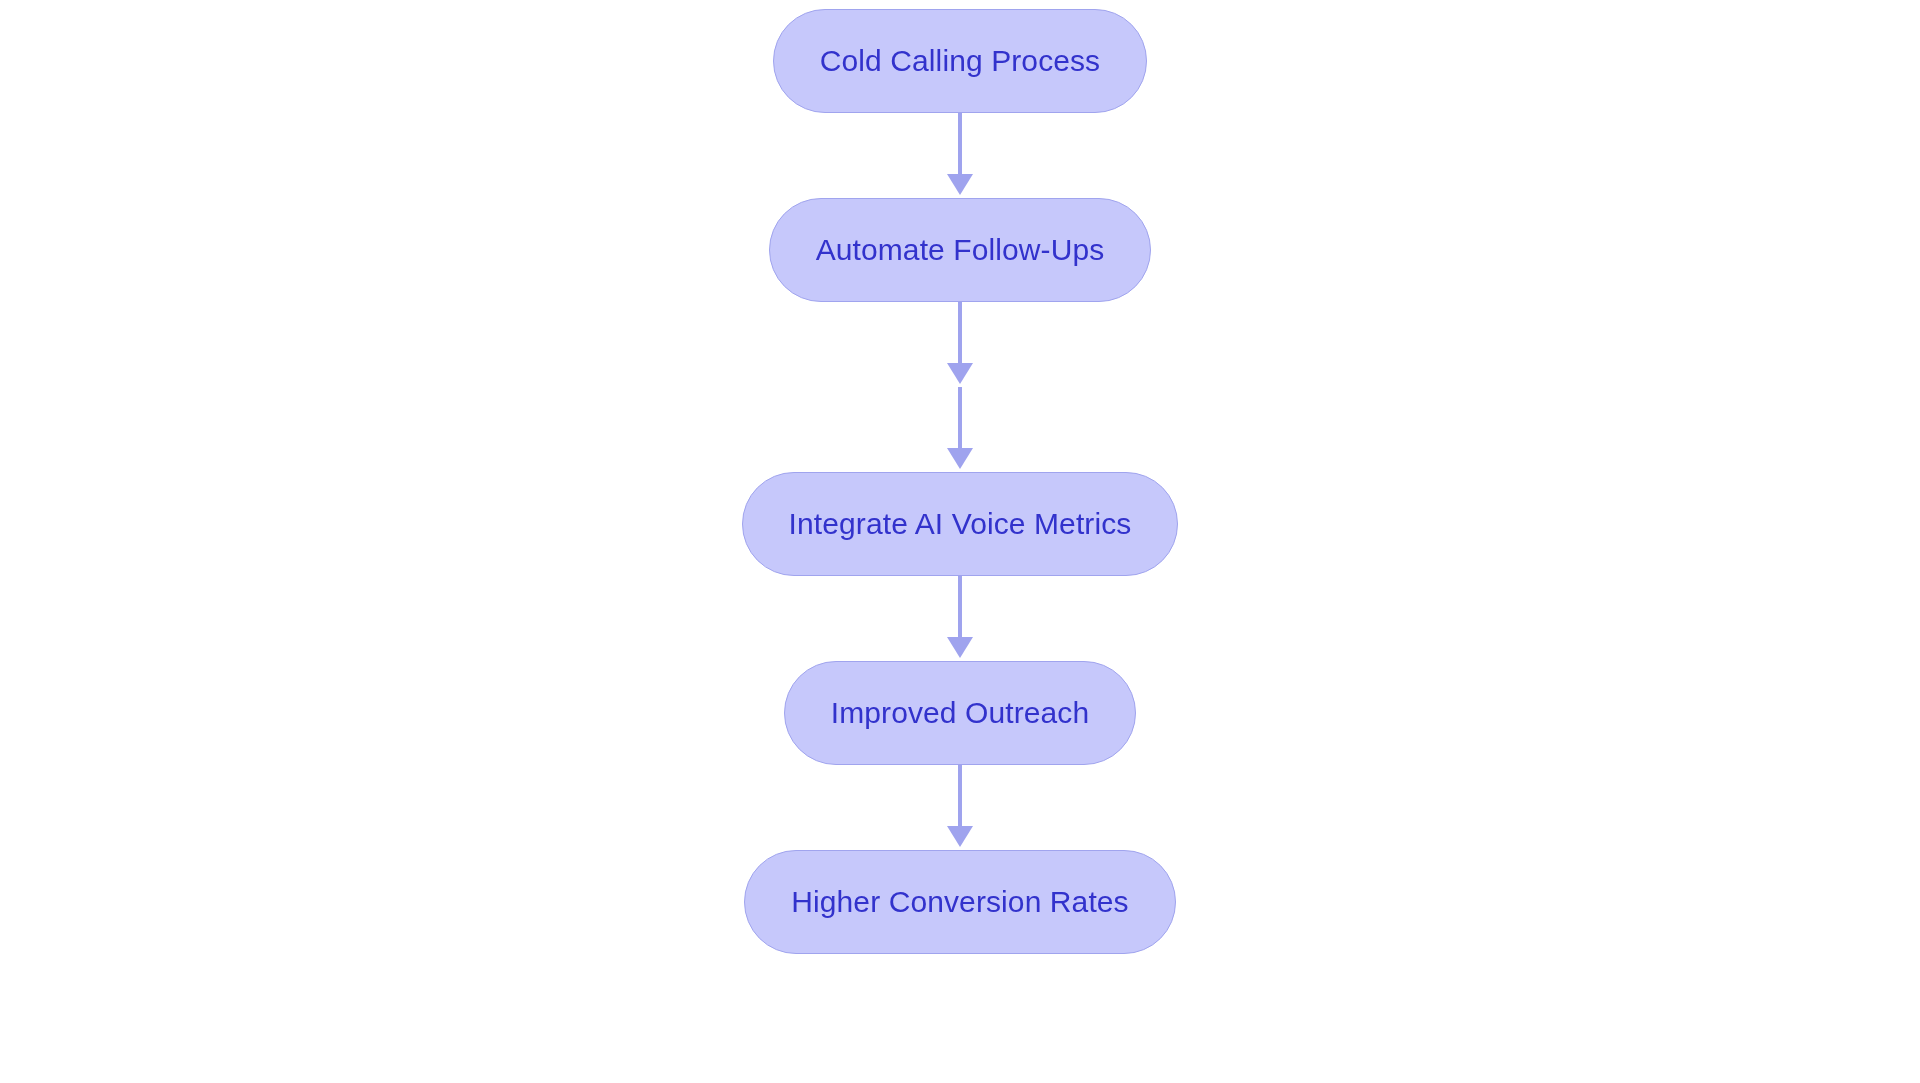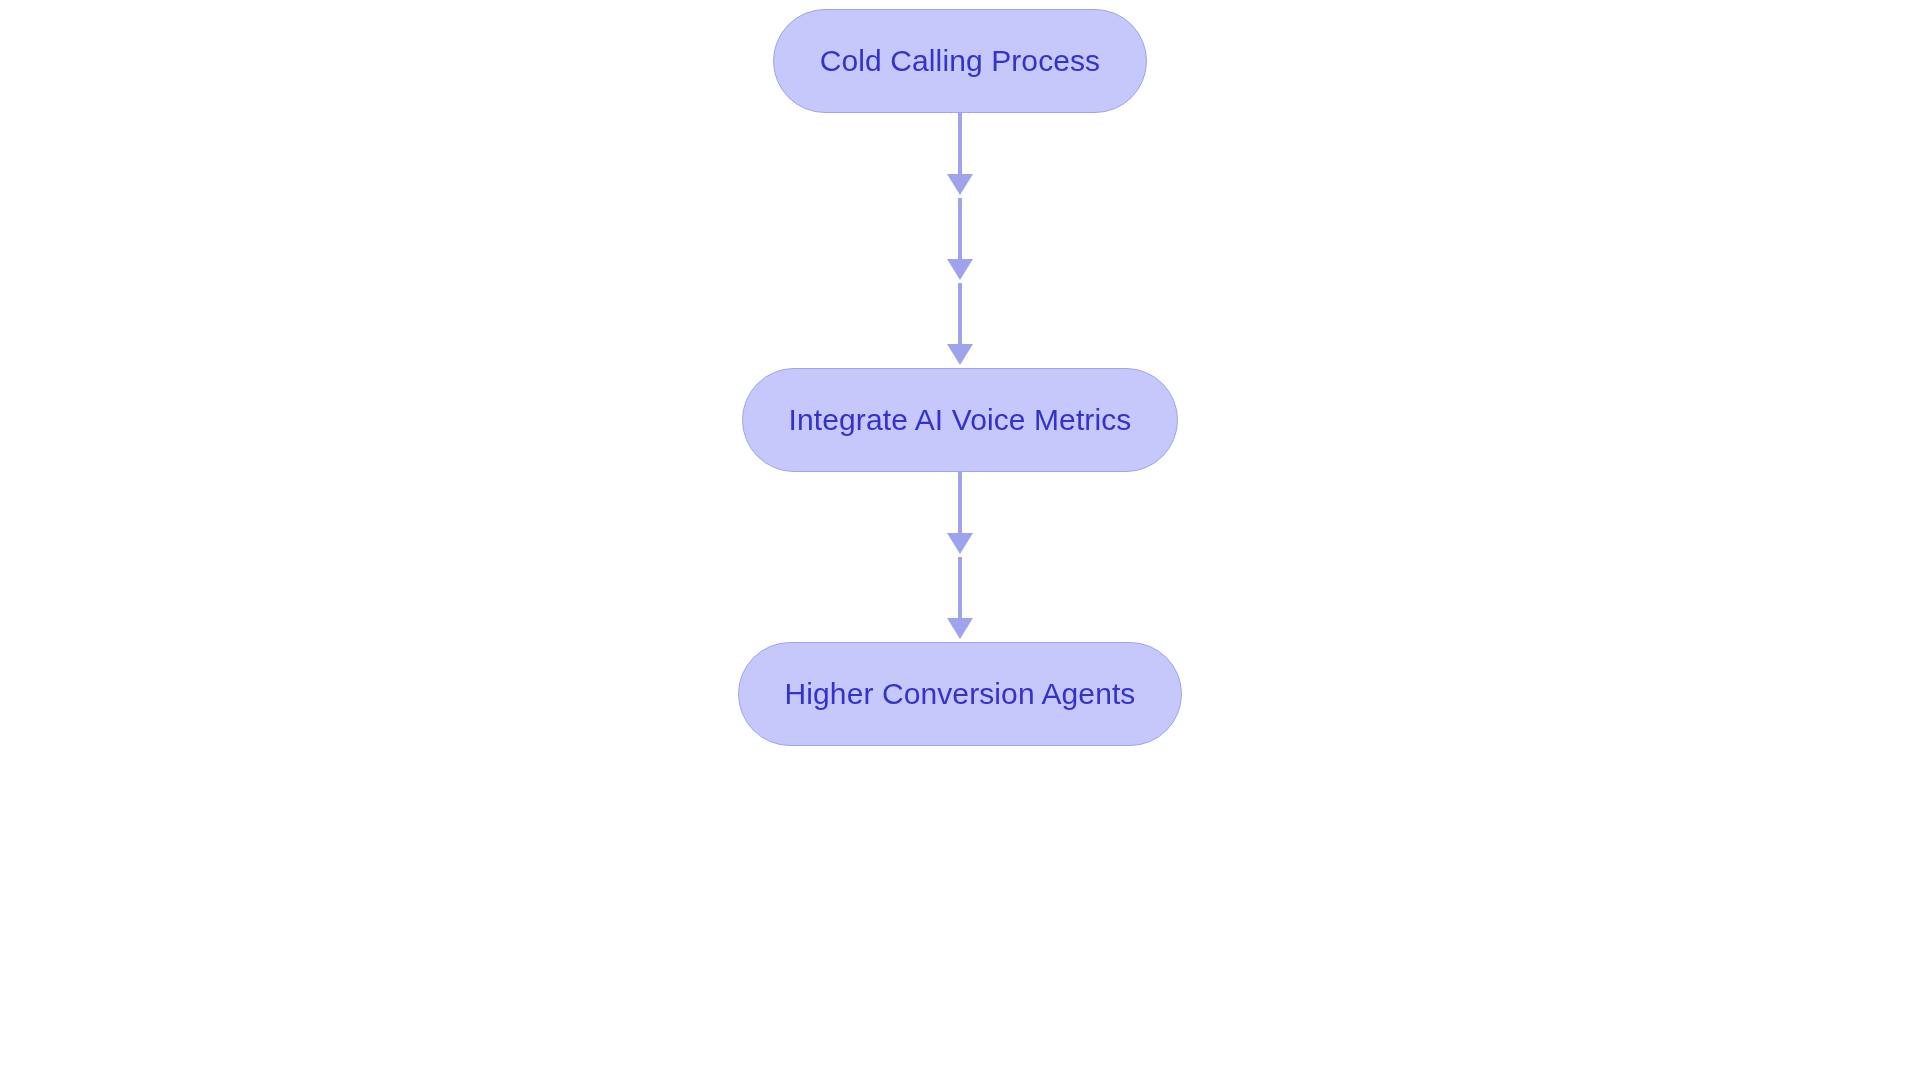--- a/index.html
+++ b/index.html
@@ -86,20 +86,23 @@
 
     <div class="node">
       <span class="node-label">Cold Calling Process</span>
     </div>
 
     <svg class="connector" viewBox="0 0 40 85">
       <line class="conn-line" x1="20" y1="0" x2="20" y2="68"></line>
       <polygon class="conn-head" points="20,82 7,61 33,61"></polygon>
     </svg>
 
+    <div class="node">
+      <span class="node-label">Automate Follow-Ups</span>
+    </div>
 
     <svg class="connector" viewBox="0 0 40 85">
       <line class="conn-line" x1="20" y1="0" x2="20" y2="68"></line>
       <polygon class="conn-head" points="20,82 7,61 33,61"></polygon>
     </svg>
 
 
     <svg class="connector" viewBox="0 0 40 85">
       <line class="conn-line" x1="20" y1="0" x2="20" y2="68"></line>
       <polygon class="conn-head" points="20,82 7,61 33,61"></polygon>
@@ -107,24 +110,27 @@
 
     <div class="node">
       <span class="node-label">Integrate AI Voice Metrics</span>
     </div>
 
     <svg class="connector" viewBox="0 0 40 85">
       <line class="conn-line" x1="20" y1="0" x2="20" y2="68"></line>
       <polygon class="conn-head" points="20,82 7,61 33,61"></polygon>
     </svg>
 
+    <div class="node">
+      <span class="node-label">Improved Outreach</span>
+    </div>
 
     <svg class="connector" viewBox="0 0 40 85">
       <line class="conn-line" x1="20" y1="0" x2="20" y2="68"></line>
       <polygon class="conn-head" points="20,82 7,61 33,61"></polygon>
     </svg>
 
     <div class="node">
-      <span class="node-label">Higher Conversion Agents</span>
+      <span class="node-label">Higher Conversion Rates</span>
     </div>
 
   </div>
 </div>
 
 </body></html>

